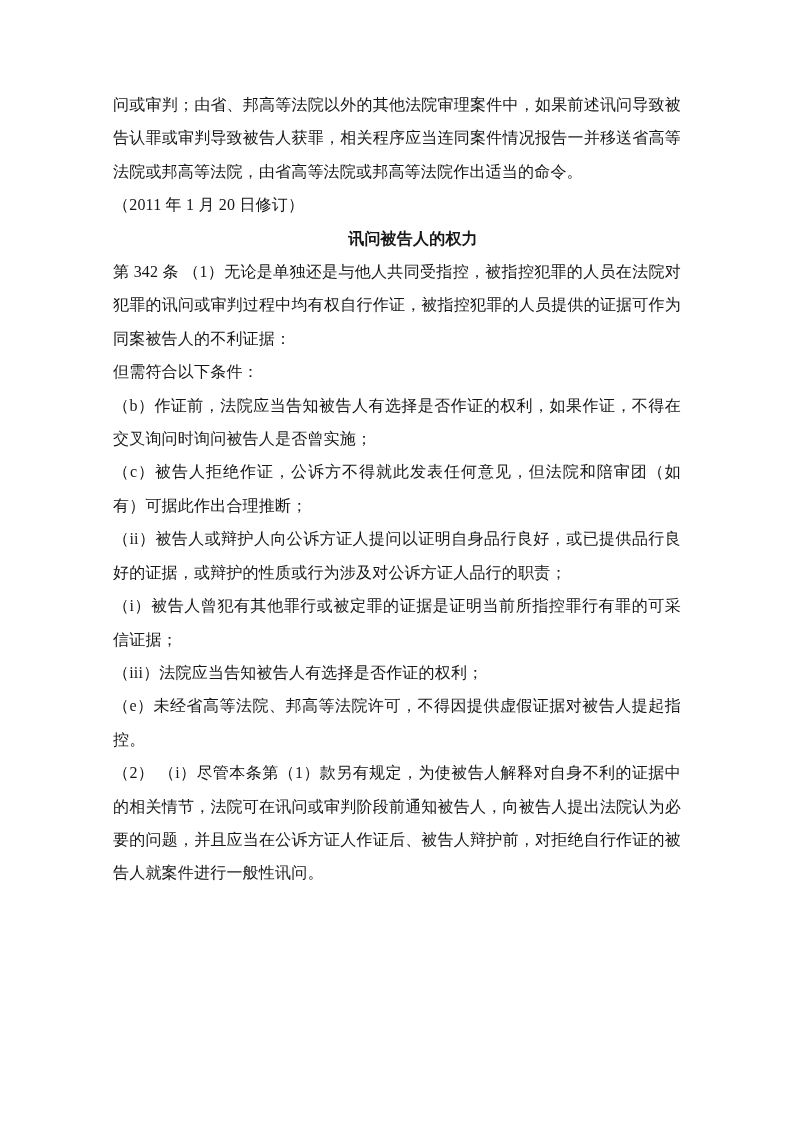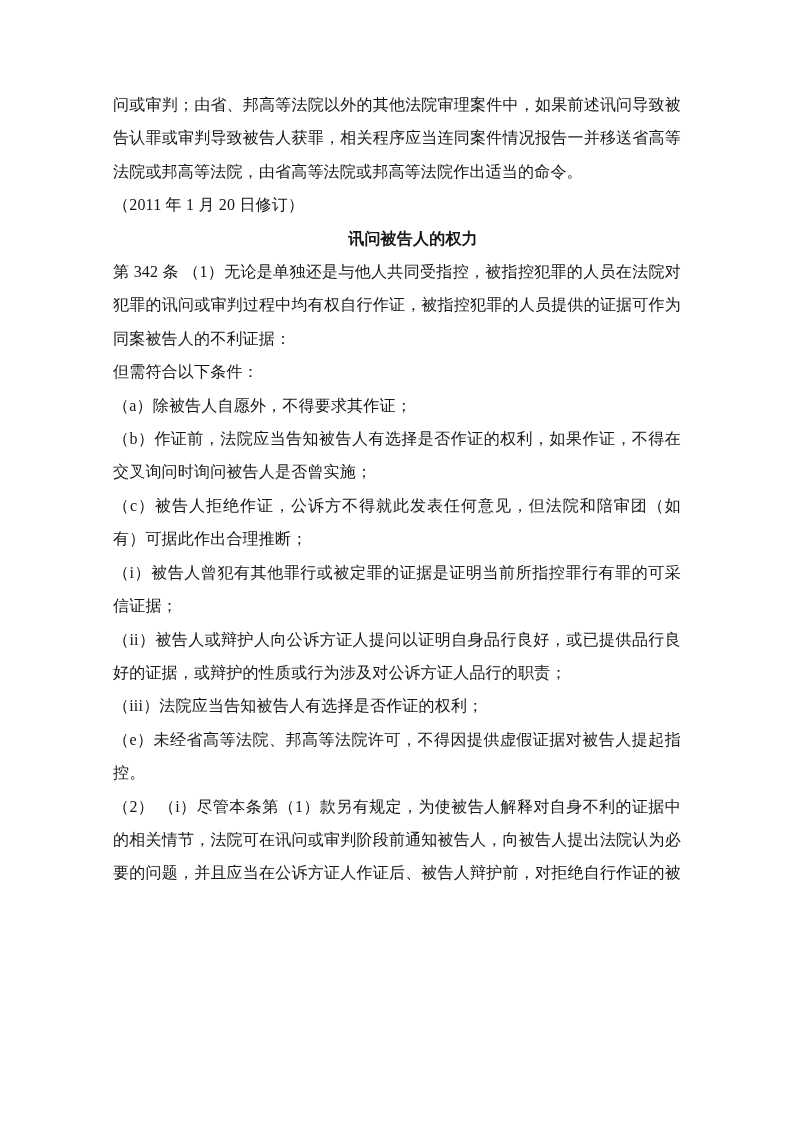--- a/index.html
+++ b/index.html
@@ -51,25 +51,24 @@
 </head>
 <body>
 
 <div class="page">
   <div class="text-block">
       <p class="para body">问或审判；由省、邦高等法院以外的其他法院审理案件中，如果前述讯问导致被告认罪或审判导致被告人获罪，相关程序应当连同案件情况报告一并移送省高等法院或邦高等法院，由省高等法院或邦高等法院作出适当的命令。</p>
       <p class="para body">（2011 年 1 月 20 日修订）</p>
       <p class="para heading">讯问被告人的权力</p>
       <p class="para body">第 342 条 （1）无论是单独还是与他人共同受指控，被指控犯罪的人员在法院对犯罪的讯问或审判过程中均有权自行作证，被指控犯罪的人员提供的证据可作为同案被告人的不利证据：</p>
       <p class="para body">但需符合以下条件：</p>
-      <p class="para body">（a）除被告人自愿外，不得要求其作证；</p>
       <p class="para body">（b）作证前，法院应当告知被告人有选择是否作证的权利，如果作证，不得在交叉询问时询问被告人是否曾实施；</p>
       <p class="para body">（c）被告人拒绝作证，公诉方不得就此发表任何意见，但法院和陪审团（如有）可据此作出合理推断；</p>
+      <p class="para body">（ii）被告人或辩护人向公诉方证人提问以证明自身品行良好，或已提供品行良好的证据，或辩护的性质或行为涉及对公诉方证人品行的职责；</p>
       <p class="para body">（i）被告人曾犯有其他罪行或被定罪的证据是证明当前所指控罪行有罪的可采信证据；</p>
-      <p class="para body">（ii）被告人或辩护人向公诉方证人提问以证明自身品行良好，或已提供品行良好的证据，或辩护的性质或行为涉及对公诉方证人品行的职责；</p>
       <p class="para body">（iii）法院应当告知被告人有选择是否作证的权利；</p>
       <p class="para body">（e）未经省高等法院、邦高等法院许可，不得因提供虚假证据对被告人提起指控。</p>
       <p class="para body">（2） （i）尽管本条第（1）款另有规定，为使被告人解释对自身不利的证据中的相关情节，法院可在讯问或审判阶段前通知被告人，向被告人提出法院认为必要的问题，并且应当在公诉方证人作证后、被告人辩护前，对拒绝自行作证的被告人就案件进行一般性讯问。</p>
     </div>
   <div class="page-footer">
     <span class="page-number">96</span>
   </div>
 </div>
 
 </body></html>

